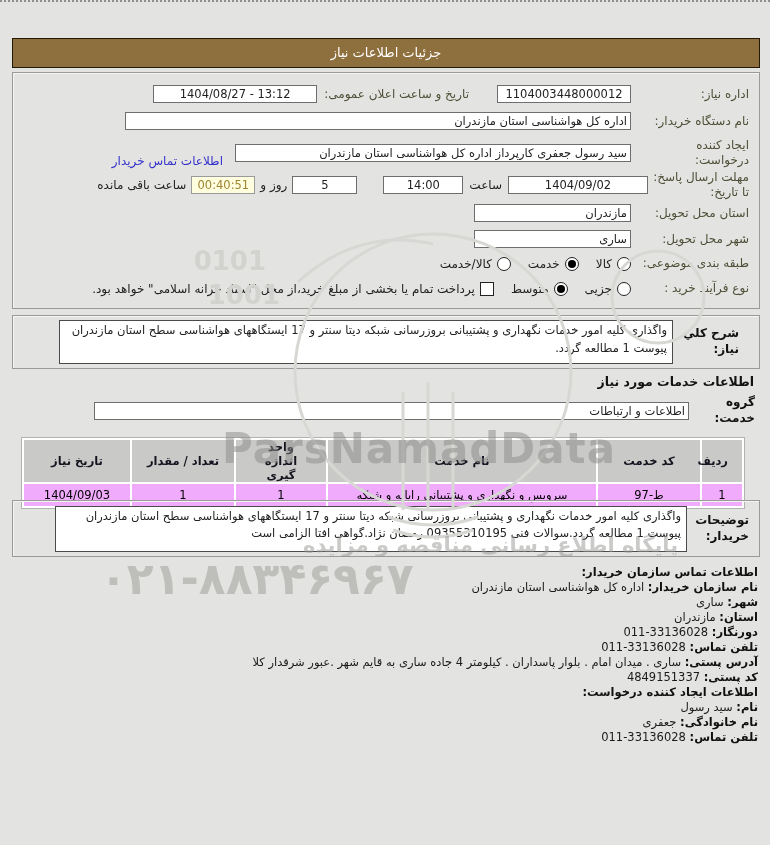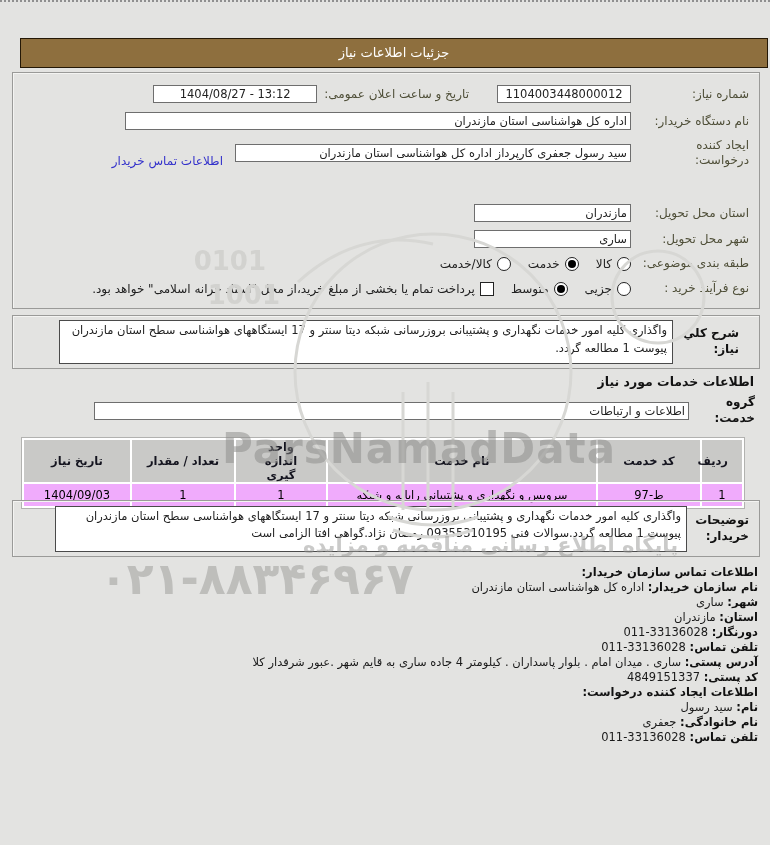--- a/index.html
+++ b/index.html
@@ -4,21 +4,21 @@
 <style>
   html{background:#e3e3e1;}
   body{
     width:770px;height:845px;margin:0;position:relative;overflow:hidden;
     background:#e3e3e1;direction:rtl;
     font-family:"DejaVu Sans", sans-serif;font-size:12px;color:#222;
   }
   .abs{position:absolute;box-sizing:border-box;}
   .top-dots{top:0;right:0;left:0;height:3px;border-top:2px dotted #8f8f8f;}
   .titlebar{
-    top:38px;right:2px;width:748px;height:30px;background:#8e6f3e;
+    top:38px;right:10px;width:748px;height:30px;background:#8e6f3e;
     border:1px solid #241806;color:#fff;text-align:center;line-height:28px;font-size:13px;
   }
   .fs{border:1px solid #9a9a98;box-shadow:inset 1px 1px 0 #f4f4f2;}
   .fs1{top:72px;right:10px;width:748px;height:237px;}
   .fs2{top:315px;right:10px;width:748px;height:54px;display:flex;align-items:center;padding:4px 8px;}
   .fs3{top:500px;right:10px;width:748px;height:57px;display:flex;align-items:center;padding:4px 8px;}
   .row{position:absolute;right:10px;left:10px;display:flex;align-items:center;}
   .lbl{color:#4f4f38;line-height:1.25;}
   .lw1{width:118px;flex:none;}
   .lw2{width:97px;flex:none;}
@@ -57,37 +57,47 @@
 </head>
 <body>
 
 <div class="abs top-dots"></div>
 
 <div class="abs titlebar">جزئیات اطلاعات نیاز</div>
 
 <div class="abs fs fs1">
 
   <div class="row" style="top:12px">
-    <span class="lbl lw1">شماره نیاز:</span>
+    <span class="lbl lw1">اداره نیاز:</span>
     <div class="ibox center" style="width:134px" dir="ltr">1104003448000012</div>
     <span class="lbl" style="margin-right:28px;margin-left:7px">تاریخ و ساعت اعلان عمومی:</span>
     <div class="ibox center" style="width:164px" dir="ltr">1404/08/27 - 13:12</div>
   </div>
 
   <div class="row" style="top:39px">
     <span class="lbl lw1">نام دستگاه خریدار:</span>
     <div class="ibox tar" style="width:506px">اداره کل هواشناسی استان مازندران</div>
   </div>
 
   <div class="row" style="top:64px">
     <span class="lbl lw2" style="margin-left:21px">ایجاد کننده درخواست:</span>
     <div class="ibox tar" style="width:396px">سید رسول جعفری کارپرداز اداره کل هواشناسی استان مازندران</div>
     <span class="link">اطلاعات تماس خریدار</span>
   </div>
 
+  <div class="row" style="top:97px">
+    <span class="lbl lw2" style="margin-left:4px">مهلت ارسال پاسخ: تا تاریخ:</span>
+    <div class="ibox center" style="width:140px" dir="ltr">1404/09/02</div>
+    <span style="margin:0 6px">ساعت</span>
+    <div class="ibox center" style="width:80px" dir="ltr">14:00</div>
+    <div class="ibox center" style="width:65px;margin-right:26px">5</div>
+    <span style="margin:0 5px">روز و</span>
+    <div class="ibox cdown" dir="ltr">00:40:51</div>
+    <span style="margin-right:5px">ساعت باقی مانده</span>
+  </div>
 
   <div class="row" style="top:131px">
     <span class="lbl lw1">استان محل تحویل:</span>
     <div class="ibox tar" style="width:157px">مازندران</div>
   </div>
 
   <div class="row" style="top:157px">
     <span class="lbl lw1">شهر محل تحویل:</span>
     <div class="ibox tar" style="width:157px">ساری</div>
   </div>

